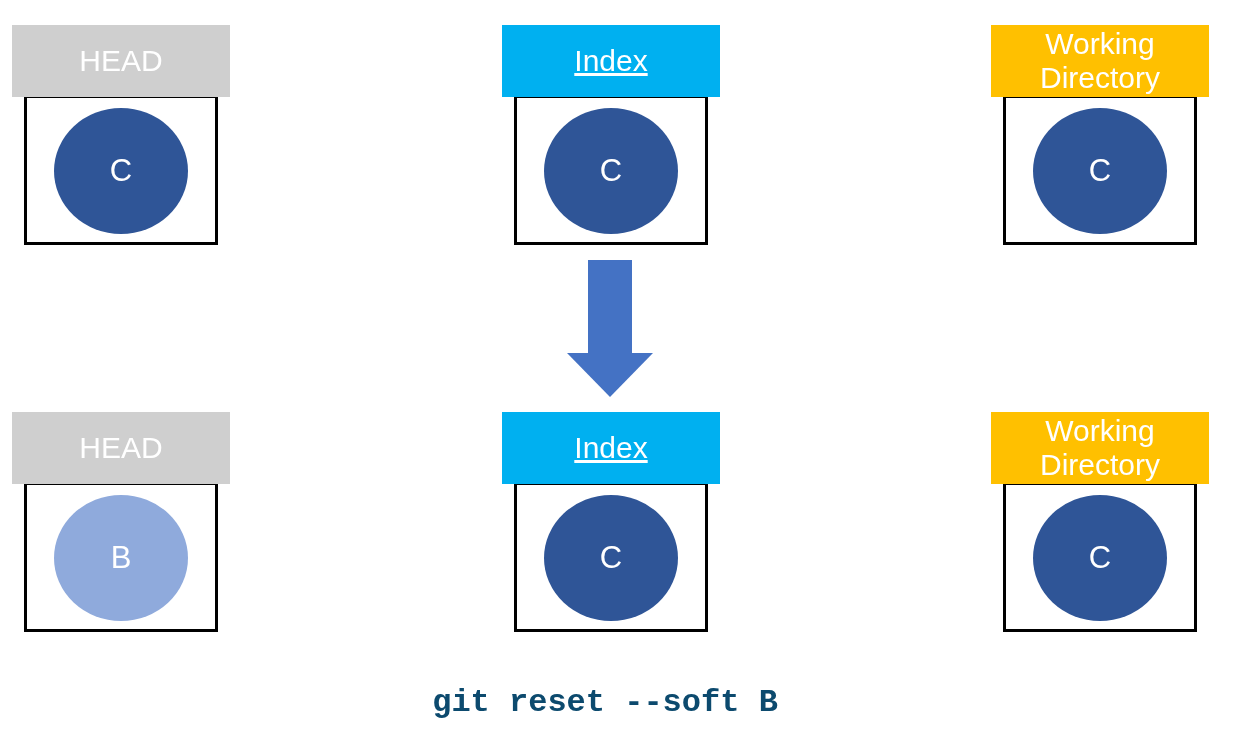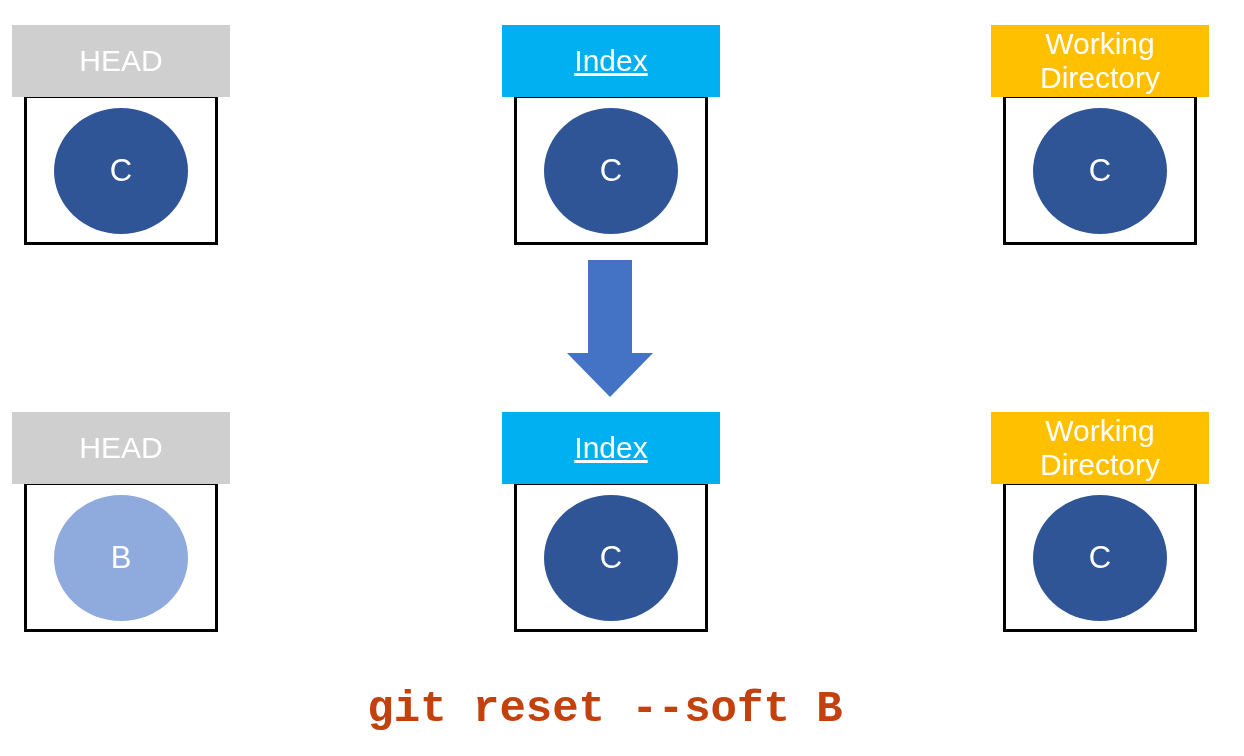--- a/index.html
+++ b/index.html
@@ -93,22 +93,22 @@
   }
   
   .caption {
     position: absolute;
     left: 605px;
     top: 684px;
     transform: translateX(-50%);
     white-space: nowrap;
     font-family: "Liberation Mono", monospace;
     font-weight: bold;
-    font-size: 44px;
-    color: #c2410c;
+    font-size: 32px;
+    color: #0c4a6e;
   }
 </style>
 </head>
 <body>
 
 <div class="stage">
 
   <div class="cell head r0c0">
     <div class="hdr">HEAD</div>
     <div class="box">

